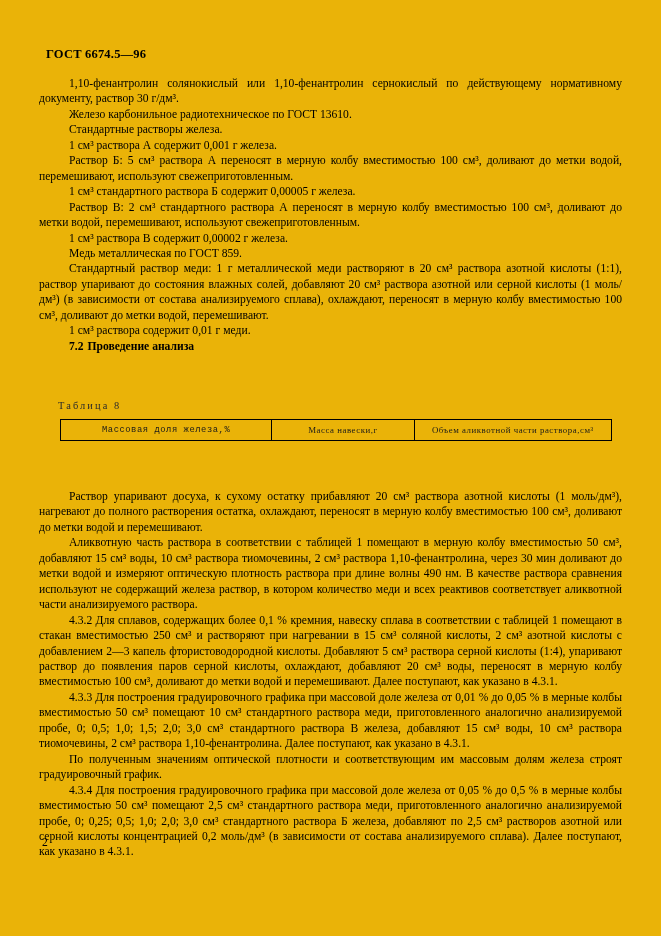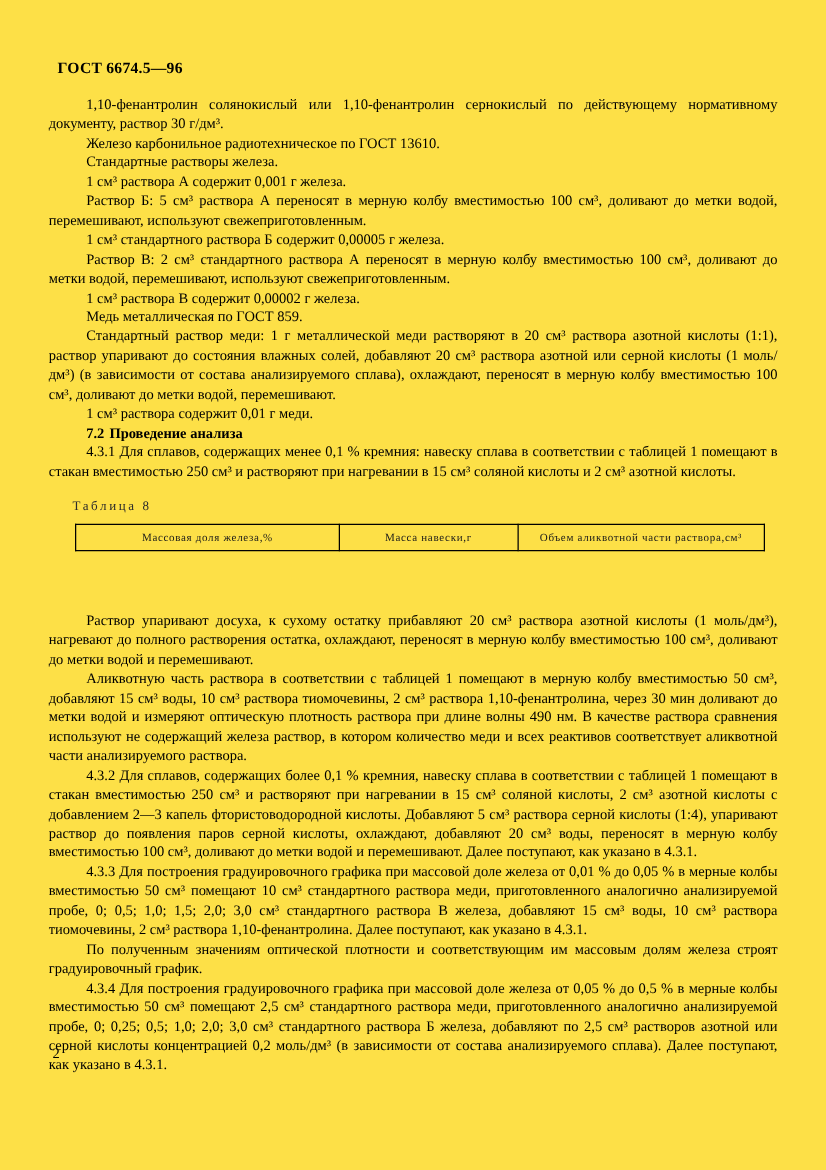--- a/index.html
+++ b/index.html
@@ -4,21 +4,21 @@
 <style>
   html, body {
     margin: 0;
     padding: 0;
     background: #ffffff;
   }
   .page {
     position: relative;
     width: 661px;
     height: 936px;
-    background: #fde047;
+    background: #eab308;
     font-family: "Liberation Serif", "DejaVu Serif", serif;
     color: #000000;
     overflow: hidden;
   }
   .header {
     position: absolute;
     top: 47px;
     left: 46px;
     font-size: 12.5px;
     font-weight: bold;
@@ -71,21 +71,21 @@
     vertical-align: middle;
   }
   .th-cell {
     text-align: center;
     padding: 5px 4px 5px 4px;
     font-size: 8.8px;
     letter-spacing: 0.55px;
     color: #1a1a1a;
     white-space: nowrap;
   }
-  .col1 { width: 212px; }
+  .col1 { width: 212px; font-family: Liberation Mono, monospace; }
   .col2 { width: 143px; }
   .col3 { width: 197px; }
   .body-cell {
     padding: 5px 0 6px 0;
     font-size: 11px;
     line-height: 13.5px;
   }
   .range-line {
     padding-left: 22px;
     white-space: pre;
@@ -123,21 +123,20 @@
     <p class="para">Раствор Б: 5 см³ раствора А переносят в мерную колбу вместимостью 100 см³, доливают до метки водой, перемешивают, используют свежеприготовленным.</p>
     <p class="para">1 см³ стандартного раствора Б содержит 0,00005 г железа.</p>
     <p class="para">Раствор В: 2 см³ стандартного раствора А переносят в мерную колбу вместимостью 100 см³, доливают до метки водой, перемешивают, используют свежеприготовленным.</p>
     <p class="para">1 см³ раствора В содержит 0,00002 г железа.</p>
     <p class="para">Медь металлическая по ГОСТ 859.</p>
     <p class="para">Стандартный раствор меди: 1 г металлической меди растворяют в 20 см³ раствора азотной кислоты (1:1), раствор упаривают до состояния влажных солей, добавляют 20 см³ раствора азотной или серной кислоты (1 моль/дм³) (в зависимости от состава анализируемого сплава), охлаждают, переносят в мерную колбу вместимостью 100 см³, доливают до метки водой, перемешивают.</p>
     <p class="para">1 см³ раствора содержит 0,01 г меди.</p>
     <p class="heading">
       <span class="num">7.2</span><span>Проведение анализа</span>
     </p>
-    <p class="para">4.3.1  Для сплавов, содержащих менее 0,1 % кремния: навеску сплава в соответствии с таблицей 1 помещают в стакан вместимостью 250 см³ и растворяют при нагревании в 15 см³ соляной кислоты и 2 см³ азотной кислоты.</p>
   </div>
 
   <div class="table-caption">Таблица 8</div>
 
   <table class="data-table">
     <tbody>
       <tr>
         <td class="col1">
           <div class="th-cell">Массовая доля железа,%</div>
         </td>

